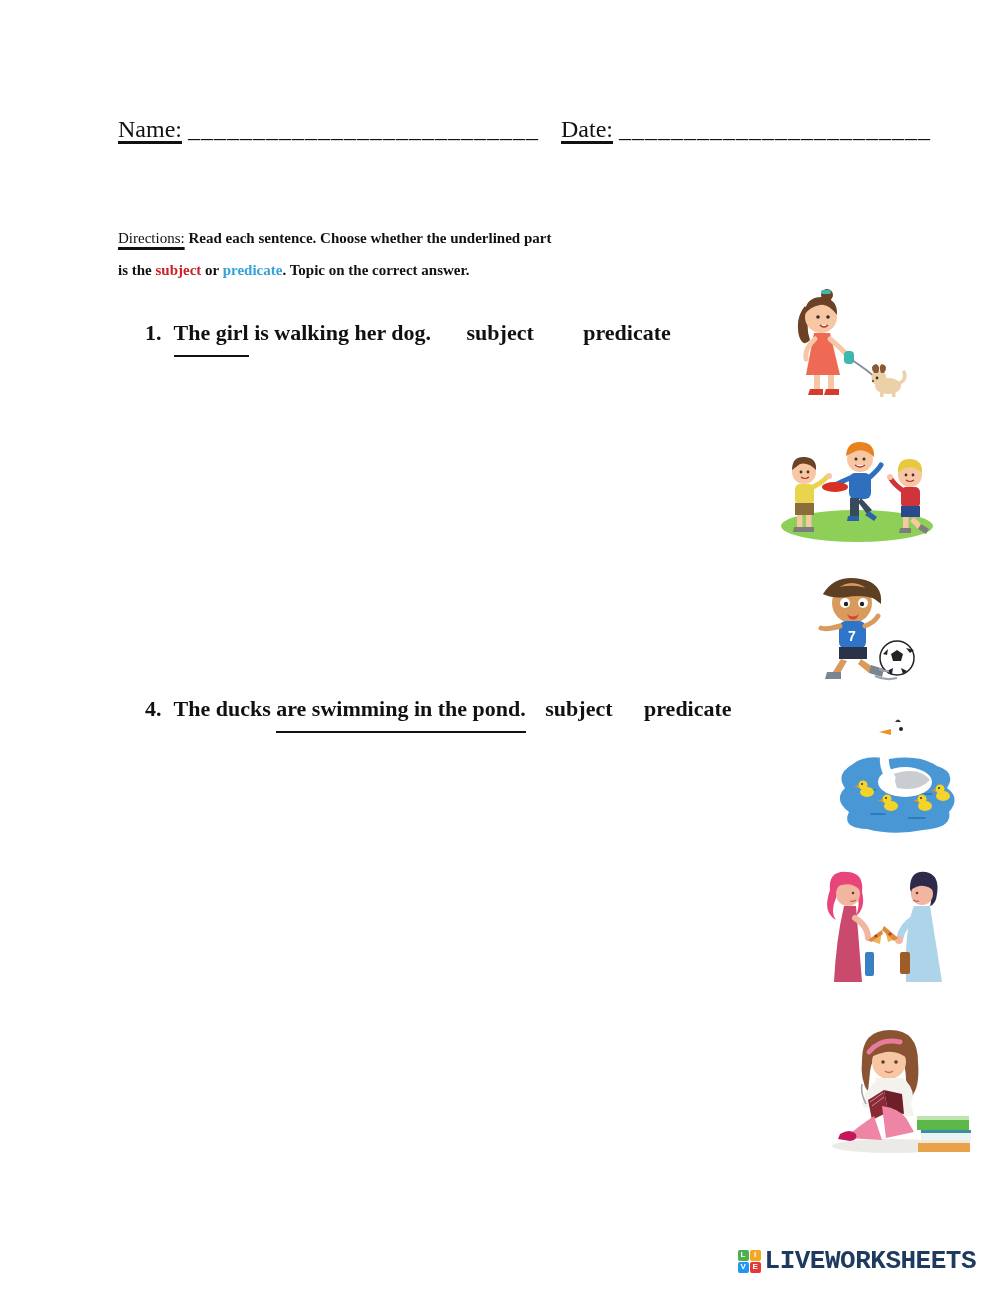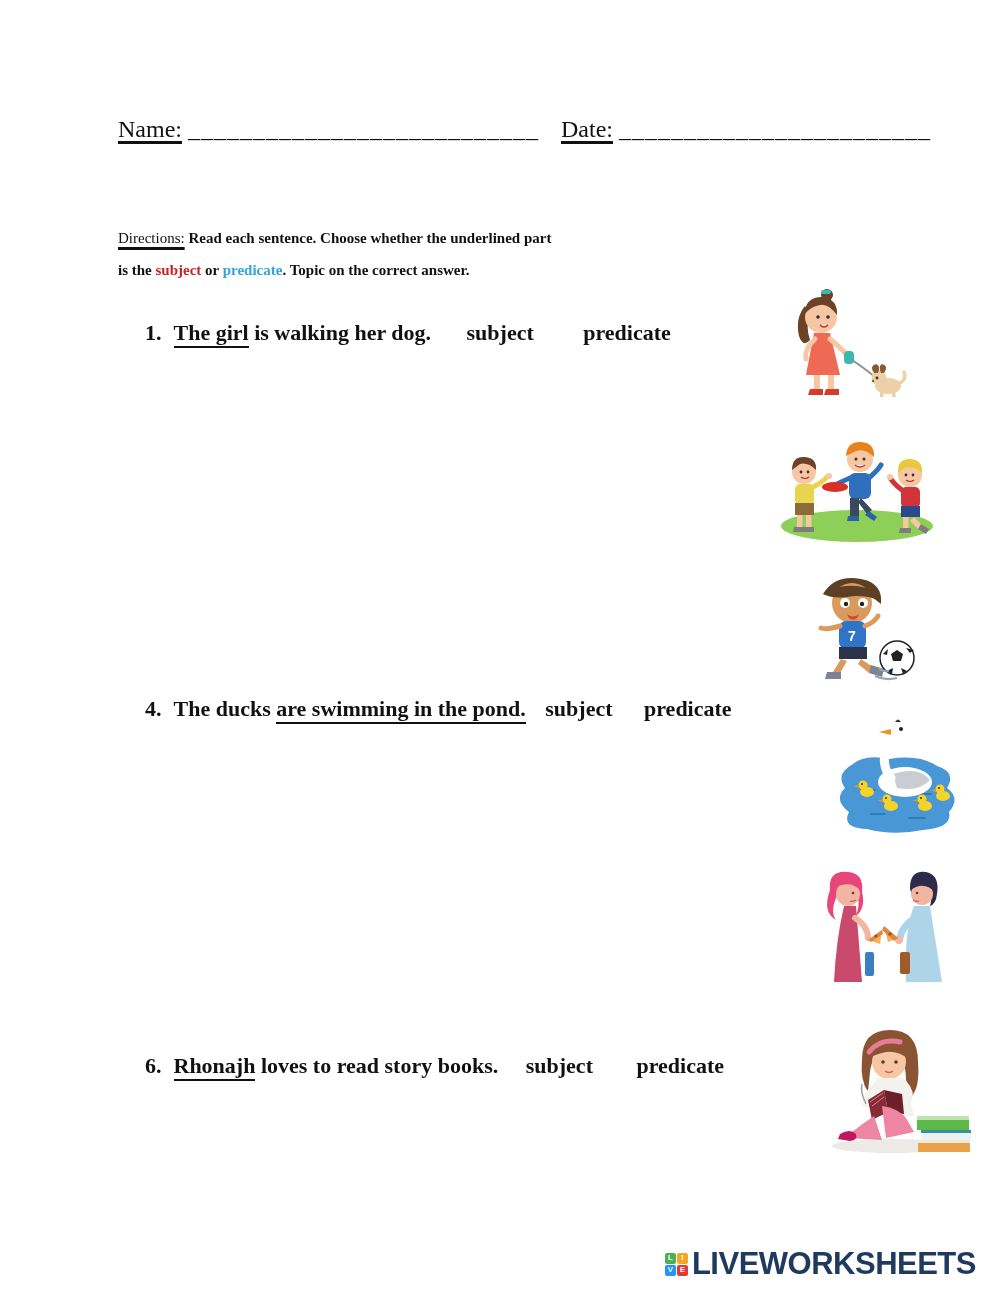--- a/index.html
+++ b/index.html
@@ -11,38 +11,38 @@
   .nameline .blank{font-weight:normal;letter-spacing:1px;}
   .nameline .date-label{margin-left:16px;}
   .topicline{position:absolute;left:118px;top:163px;font-size:24px;font-weight:bold;}
   .topic-value{color:#4472b8;margin-left:6px;}
   .directions{position:absolute;left:118px;top:209px;width:790px;font-size:15px;font-weight:bold;line-height:32px;margin-top:13px;}
   .red{color:#cc2127;}
   .cyan{color:#33a3dc;}
   
   .row{position:absolute;left:145px;font-size:22px;font-weight:bold;white-space:nowrap;}
   .qnum{margin-right:12px;}
-  .u{border-bottom:2.5px solid #111;padding-bottom:1px;}
+  .u{border-bottom:2.5px solid #111;padding-bottom:10px;}
   .opt{cursor:pointer;}
   .r123 .opt-s{margin-left:30px;} .r123 .opt-p{margin-left:44px;}
   .r4 .opt-s{margin-left:14px;}  .r4 .opt-p{margin-left:26px;}
   .r5 .opt-s{margin-left:22px;}  .r5 .opt-p{margin-left:30px;}
   .r6 .opt-s{margin-left:22px;}  .r6 .opt-p{margin-left:38px;}
   .art{position:absolute;}
   .art svg{display:block;width:100%;height:100%;}
   
   .footer{position:absolute;right:24px;top:1246px;display:flex;align-items:center;}
   .logo-grid{display:grid;grid-template-columns:11px 11px;grid-template-rows:11px 11px;gap:1px;margin-right:4px;}
   .tile{display:flex;align-items:center;justify-content:center;border-radius:2px;
         color:#fff;font-family:"Liberation Sans",sans-serif;font-size:8px;font-weight:bold;line-height:1;}
   .tile:nth-child(1){background:#4caf50;}
   .tile:nth-child(2){background:#f5a623;}
   .tile:nth-child(3){background:#2196f3;}
   .tile:nth-child(4){background:#e53935;}
-  .logo-text{font-family:Liberation Sans, sans-serif;font-weight:bold;font-size:31px;color:#1e3a5f;letter-spacing:-0.5px;}
+  .logo-text{font-family:Liberation Mono, monospace;font-weight:bold;font-size:26px;color:#1e3a5f;letter-spacing:-0.5px;}
 </style>
 </head>
 <body>
 
 <div class="page">
 
   <div class="nameline">
     <span class="lbl">Name:</span>
     <span class="blank">___________________________</span>
     <span class="lbl date-label">Date:</span>
@@ -233,25 +233,20 @@
       <path d="M104 46 L120 46 L132 122 L96 122 Q94 70 104 46 Z" fill="#aed4ea"></path>
       <path d="M105 58 Q92 66 90 78" stroke="#aed4ea" stroke-width="7" fill="none" stroke-linecap="round"></path>
       <circle cx="89" cy="80" r="4" fill="#f2b5a0"></circle>
       <path d="M88 78 L74 66 L78 82 Z" fill="#f0b35a"></path>
       <path d="M88 78 L74 66 L72 70 L84 81 Z" fill="#d98c3f"></path>
       <circle cx="80" cy="74" r="1.6" fill="#c0392b"></circle>
       <rect x="90" y="92" width="10" height="22" rx="2" fill="#a05c28"></rect>
     </svg>
   </div>
 
-  <div class="row r6" style="top:1053px">
-    <span class="qnum">6.</span><span></span><span class="u">Rhonajh</span><span> loves to read story books.</span>
-    <span class="opt opt-s">subject</span>
-    <span class="opt opt-p">predicate</span>
-  </div>
   <div class="art" style="left:822px;top:1020px;width:155px;height:138px">
     <svg viewBox="0 0 155 138">
       <ellipse cx="70" cy="126" rx="60" ry="7" fill="#eceae6"></ellipse>
 
       <path d="M40 40 Q40 10 68 10 Q96 10 96 42 Q98 66 90 76 L84 60 Q84 34 66 32 Q50 33 48 52 L46 72 Q38 60 40 40 Z" fill="#8a5433"></path>
       <circle cx="67" cy="42" r="17" fill="#f7c6a3"></circle>
       <path d="M48 38 Q50 22 68 22 Q85 23 86 39 Q74 29 60 33 Q52 35 48 38 Z" fill="#8a5433"></path>
       <path d="M47 32 Q58 18 78 22" stroke="#e87a9a" stroke-width="5" fill="none" stroke-linecap="round"></path>
       <circle cx="61" cy="42" r="1.8" fill="#5a3a2a"></circle>
       <circle cx="74" cy="42" r="1.8" fill="#5a3a2a"></circle>

